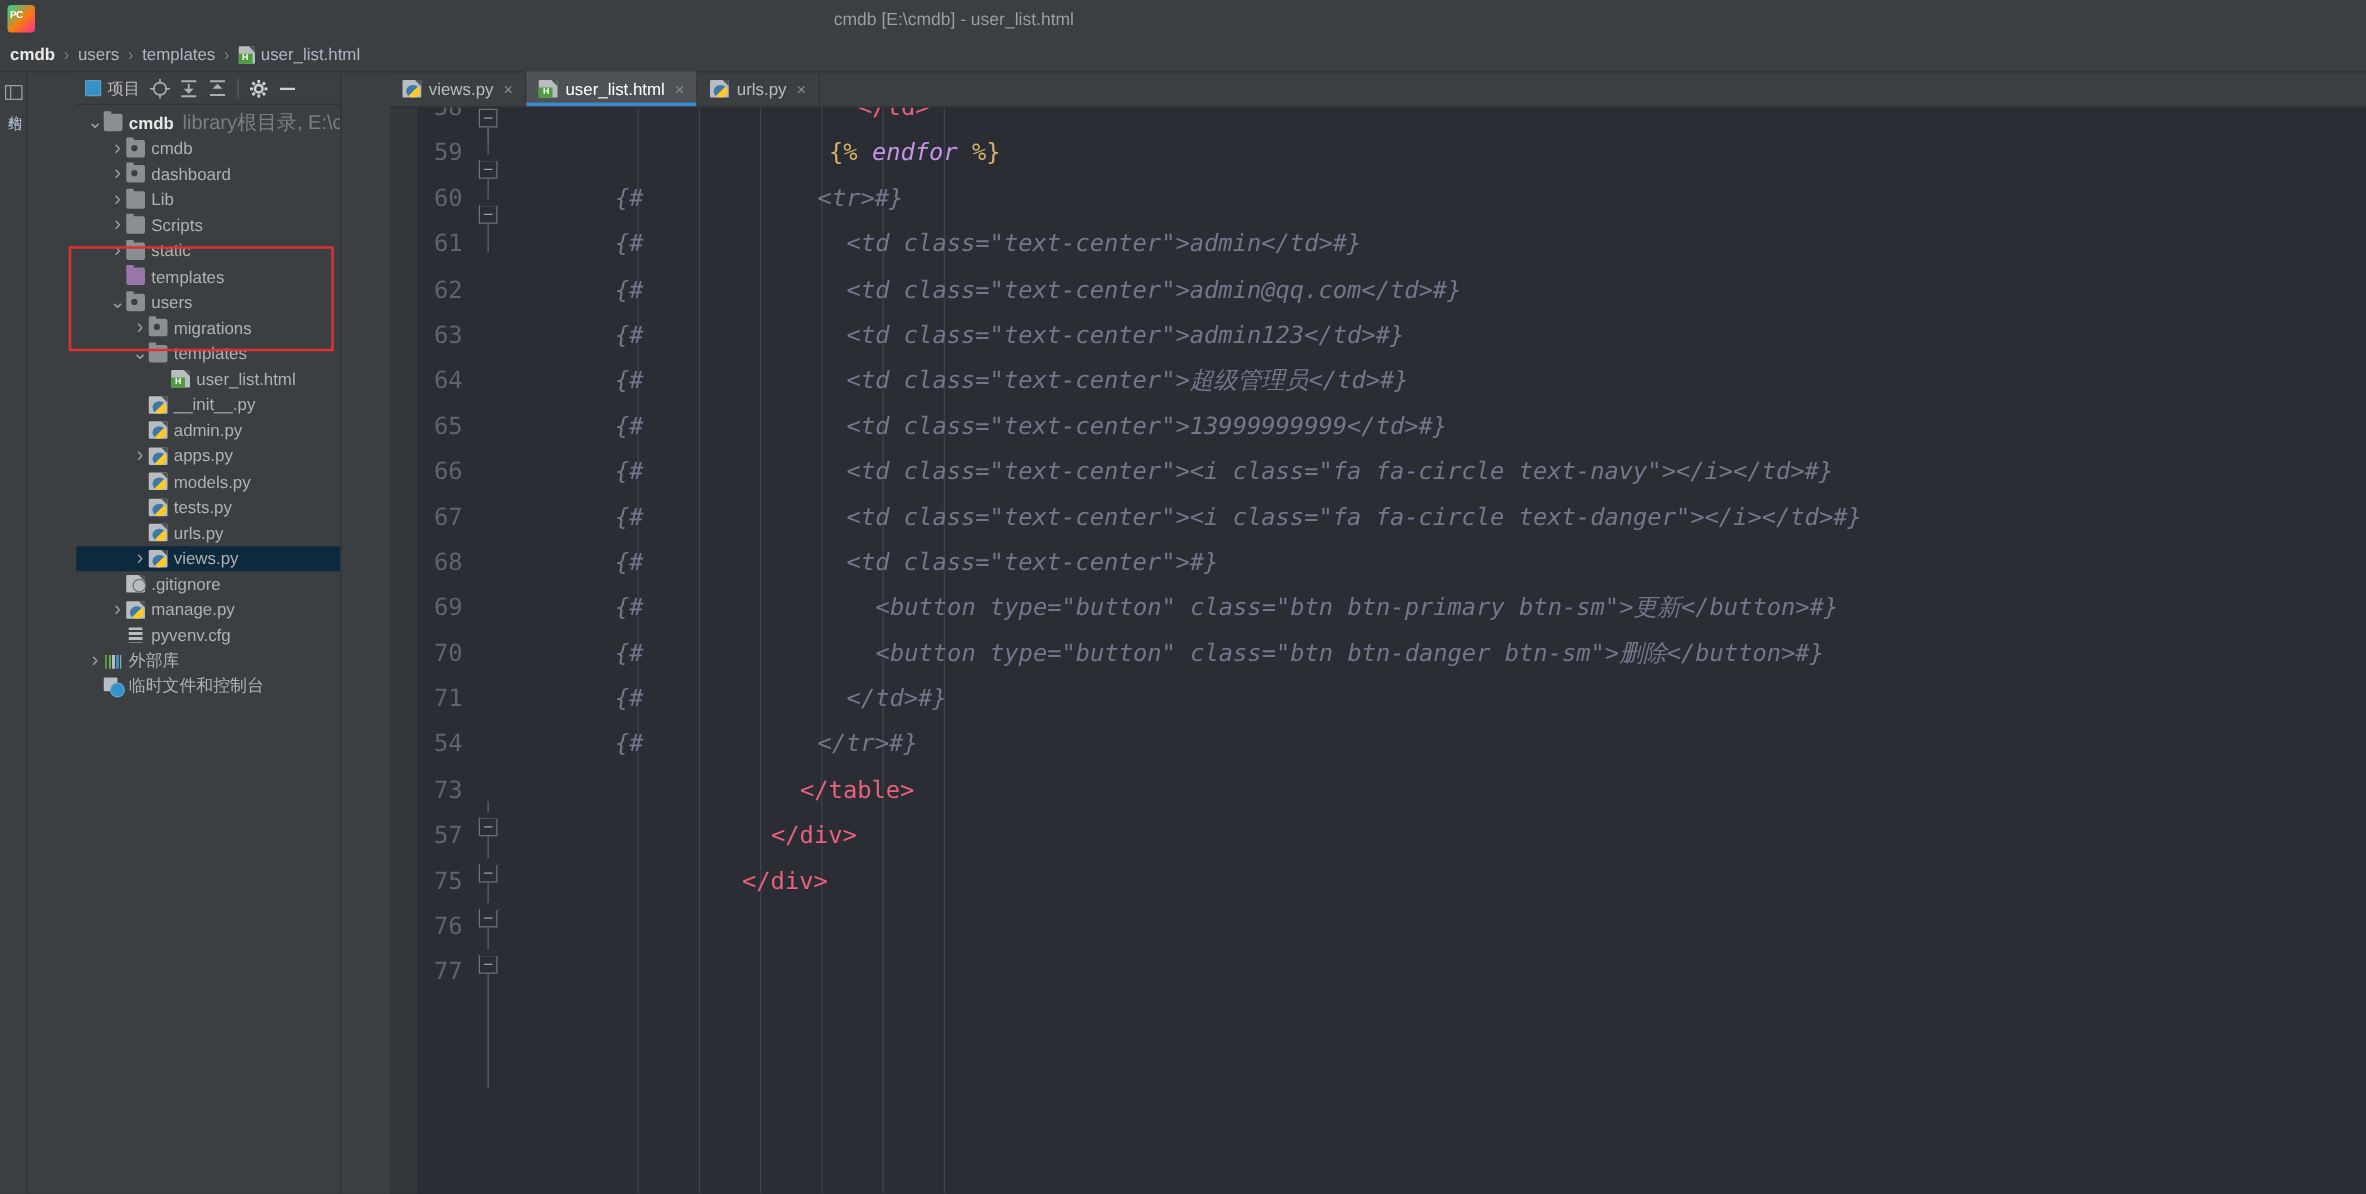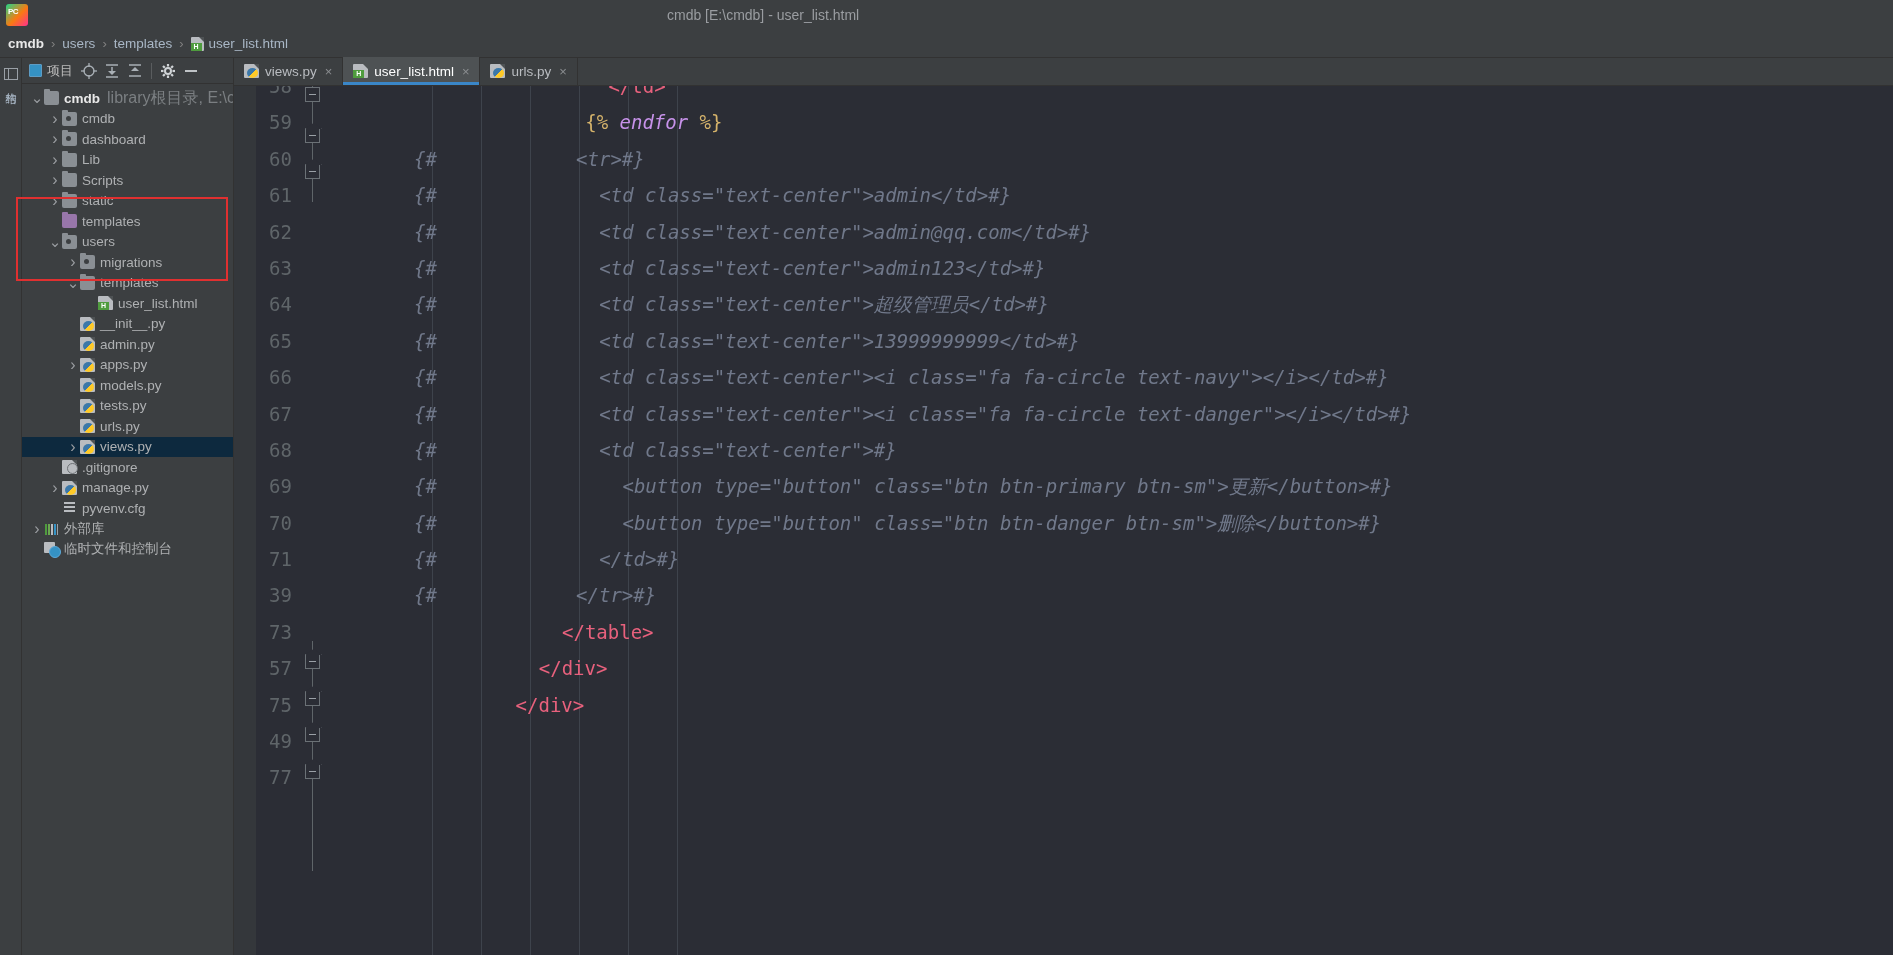--- a/index.html
+++ b/index.html
@@ -95,20 +95,21 @@
     line-height: 8px;
     text-align: center;
     font-weight: bold;
   }
 
   
   .main-area {
     display: flex;
     height: 897px;
     position: relative;
+    gap: 39px;
   }
 
   
   .tool-strip {
     width: 22px;
     background: #3c3f41;
     border-right: 1px solid #323232;
     padding-top: 8px;
     flex-shrink: 0;
   }
@@ -743,25 +744,25 @@
           <div class="codeline">62</div>
           <div class="codeline">63</div>
           <div class="codeline">64</div>
           <div class="codeline">65</div>
           <div class="codeline">66</div>
           <div class="codeline">67</div>
           <div class="codeline">68</div>
           <div class="codeline">69</div>
           <div class="codeline">70</div>
           <div class="codeline">71</div>
-          <div class="codeline">39</div>
+          <div class="codeline">54</div>
           <div class="codeline">73</div>
           <div class="codeline">57</div>
           <div class="codeline">75</div>
-          <div class="codeline">49</div>
+          <div class="codeline">76</div>
           <div class="codeline">77</div>
         </div>
       <div class="fold-col">
         <div class="fold-line" style="top:0; height:28px;"></div>
         <div class="fold-mark" style="top:1px;"></div>
         <div class="fold-line" style="top:16px; height:100px;"></div>
         <div class="fold-mark pointed" style="top:42px;"></div>
         <div class="fold-mark pointed" style="top:78px;"></div>
         <div class="fold-line" style="top:555px; height:230px;"></div>
         <div class="fold-mark pointed" style="top:568px;"></div>

